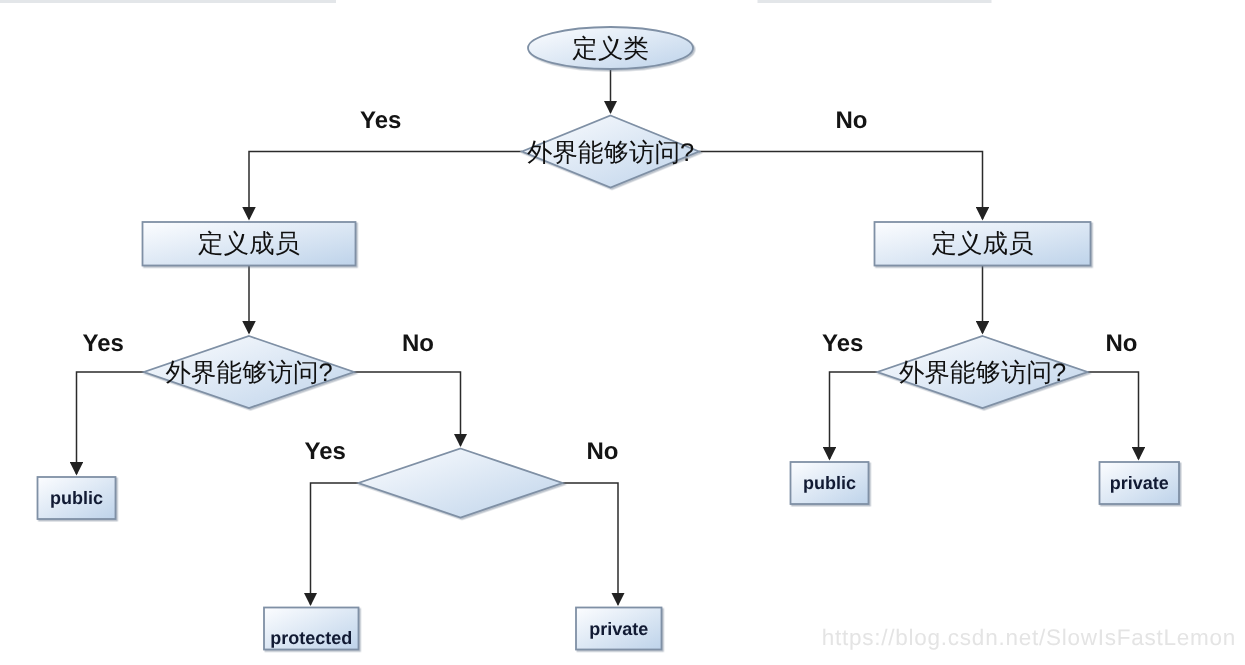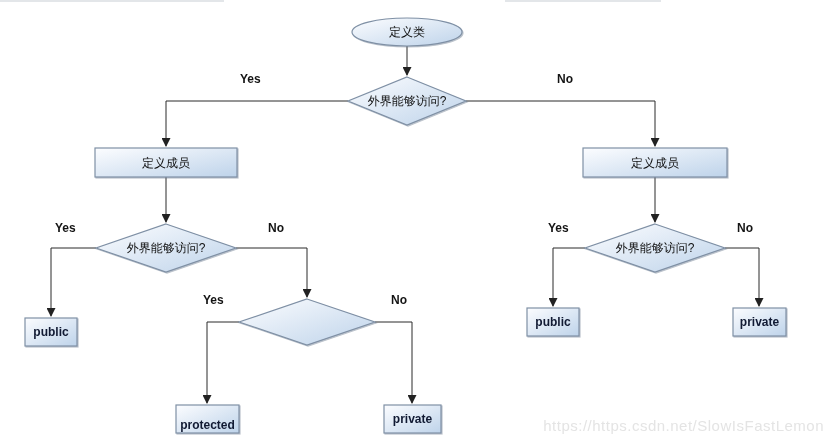--- a/index.html
+++ b/index.html
@@ -3,23 +3,23 @@
 <meta charset="utf-8">
 <style>
   html,body{margin:0;padding:0;background:#ffffff;}
   body{font-family:"Liberation Sans","DejaVu Sans",sans-serif;}
   .canvas{position:relative;width:830px;height:443px;background:#ffffff;overflow:hidden;}
   .top-smudge{position:absolute;top:0;height:2px;background:#e3e6e9;}
   svg.layer{position:absolute;left:0;top:0;}
   .node-shape{stroke:#7f90a5;stroke-width:1.2;fill:url(#nodeGrad);filter:drop-shadow(1px 1px 0.5px rgba(105,120,140,0.45));}
   .connector{stroke:#2b2b2b;stroke-width:1;fill:none;}
   .label{position:absolute;display:flex;align-items:center;justify-content:center;
-         font-size:12px;color:#101010;line-height:1;white-space:nowrap;pointer-events:none;}
+         font-size:17px;color:#101010;line-height:1;white-space:nowrap;pointer-events:none;}
   .label.en{font-weight:bold;color:#111a33;font-size:12px;}
-  .edge-label{position:absolute;font-size:12px;font-weight:bold;color:#141414;line-height:1;white-space:nowrap;}
+  .edge-label{position:absolute;font-size:16px;font-weight:bold;color:#141414;line-height:1;white-space:nowrap;}
   .watermark{position:absolute;right:6px;bottom:9px;font-size:15px;color:#e4e4e4;letter-spacing:0.5px;}
 </style>
 </head>
 <body>
 
 <div class="canvas">
 
   <div class="top-smudge" style="left:0;width:224px;"></div>
   <div class="top-smudge" style="left:505px;width:156px;"></div>
 
@@ -74,14 +74,14 @@
 
   <div class="edge-label" style="left:240px;top:73px;">Yes</div>
   <div class="edge-label" style="left:557px;top:73px;">No</div>
   <div class="edge-label" style="left:55px;top:222px;">Yes</div>
   <div class="edge-label" style="left:268px;top:222px;">No</div>
   <div class="edge-label" style="left:203px;top:294px;">Yes</div>
   <div class="edge-label" style="left:391px;top:294px;">No</div>
   <div class="edge-label" style="left:548px;top:222px;">Yes</div>
   <div class="edge-label" style="left:737px;top:222px;">No</div>
 
-  <div class="watermark">https://https.csdn.net/SlowIsFastLemon</div>
+  <div class="watermark">https://blog.csdn.net/SlowIsFastLemon</div>
 </div>
 
 </body></html>

